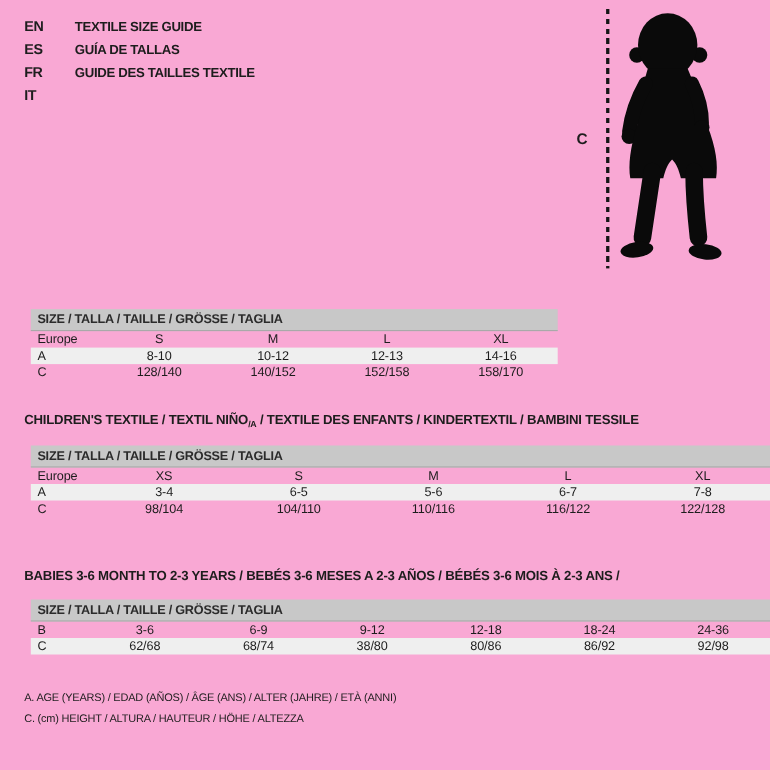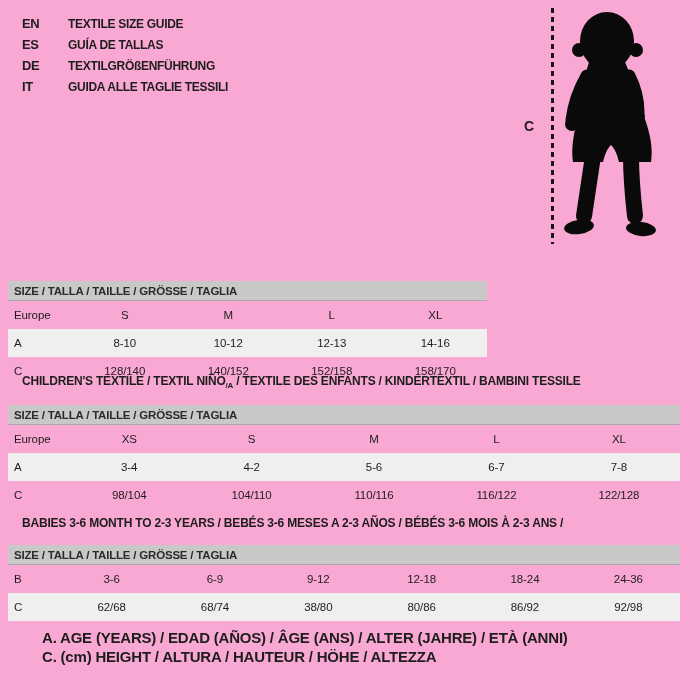--- a/index.html
+++ b/index.html
@@ -16,56 +16,55 @@
   .measure-label{position:absolute;left:524px;top:118px;font-size:14px;font-weight:700;}
   .dash-line{position:absolute;left:551px;top:8px;width:3px;height:236px;
              background:repeating-linear-gradient(to bottom,#151515 0 5px,transparent 5px 9px);}
   .silhouette{position:absolute;left:559px;top:6px;}
 
   
   .sec-title{position:absolute;left:22px;font-size:12px;font-weight:700;letter-spacing:-0.2px;white-space:nowrap;}
   .sec-title sub{font-size:8px;}
 
   
-  .tbl{position:absolute;left:8px;}
+  .tbl{position:absolute;left:28px;}
   .tbl-bar{height:20px;background:#c8c8c8;border-bottom:1px solid #a9a9a9;display:flex;align-items:center;
            padding-left:6px;font-size:11.5px;font-weight:700;letter-spacing:-0.2px;color:#2b2b2b;box-sizing:border-box;}
-  .tr{display:flex;height:28px;align-items:center;font-size:11.5px;letter-spacing:-0.1px;}
+  .tr{display:flex;height:15px;align-items:center;font-size:11.5px;letter-spacing:-0.1px;}
   .tr.alt{background:#efefef;}
   .td-label{padding-left:6px;box-sizing:border-box;}
   .jr .td-label{width:65px;}
   .ch .td-label{width:60px;}
   .bb .td-label{width:52px;}
   .td{flex:1 1 0;text-align:center;}
 
   
   .notes{position:absolute;left:22px;top:629px;}
-  .note-line{height:18.5px;font-size:15px;font-weight:700;letter-spacing:-0.2px;white-space:nowrap;margin-left:20px;}
+  .note-line{height:18.5px;font-size:10px;font-weight:400;letter-spacing:-0.2px;white-space:nowrap;}
 </style>
 </head>
 <body>
 
 <div class="page">
 
   <div class="lang-block">
     <div class="lang-row">
       <span class="lang-code">EN</span>
       <span class="lang-label">TEXTILE SIZE GUIDE</span>
     </div>
     <div class="lang-row">
       <span class="lang-code">ES</span>
       <span class="lang-label">GUÍA DE TALLAS</span>
     </div>
     <div class="lang-row">
-      <span class="lang-code">DE</span>
-      <span class="lang-label">TEXTILGRÖßENFÜHRUNG</span>
+      <span class="lang-code">FR</span>
+      <span class="lang-label">GUIDE DES TAILLES TEXTILE</span>
     </div>
     <div class="lang-row">
       <span class="lang-code">IT</span>
-      <span class="lang-label">GUIDA ALLE TAGLIE TESSILI</span>
     </div>
   </div>
 
   <span class="measure-label">C</span>
   <div class="dash-line"></div>
   <svg class="silhouette" width="112" height="240" viewBox="0 0 112 240" xmlns="http://www.w3.org/2000/svg">
     <g fill="#0a0a0a" stroke="#0a0a0a">
       <circle cx="20" cy="44" r="7" stroke="none"></circle>
       <circle cx="77" cy="44" r="7" stroke="none"></circle>
       <ellipse cx="48" cy="35" rx="27" ry="29" stroke="none"></ellipse>
@@ -114,21 +113,21 @@
       <span class="td-label">Europe</span>
       <span class="td">XS</span>
       <span class="td">S</span>
       <span class="td">M</span>
       <span class="td">L</span>
       <span class="td">XL</span>
     </div>
     <div class="tr alt">
       <span class="td-label">A</span>
       <span class="td">3-4</span>
-      <span class="td">4-2</span>
+      <span class="td">6-5</span>
       <span class="td">5-6</span>
       <span class="td">6-7</span>
       <span class="td">7-8</span>
     </div>
     <div class="tr">
       <span class="td-label">C</span>
       <span class="td">98/104</span>
       <span class="td">104/110</span>
       <span class="td">110/116</span>
       <span class="td">116/122</span>

